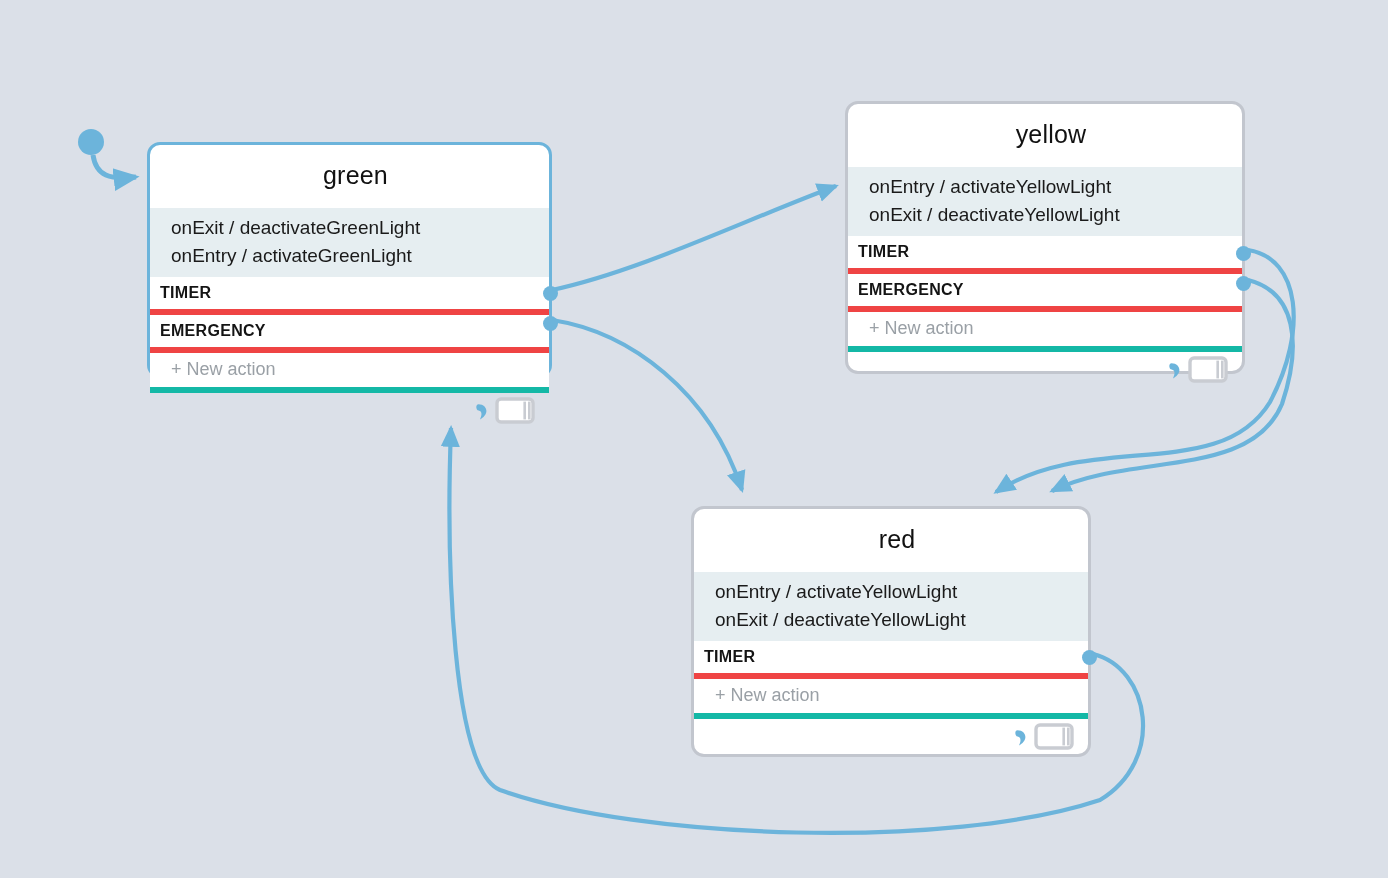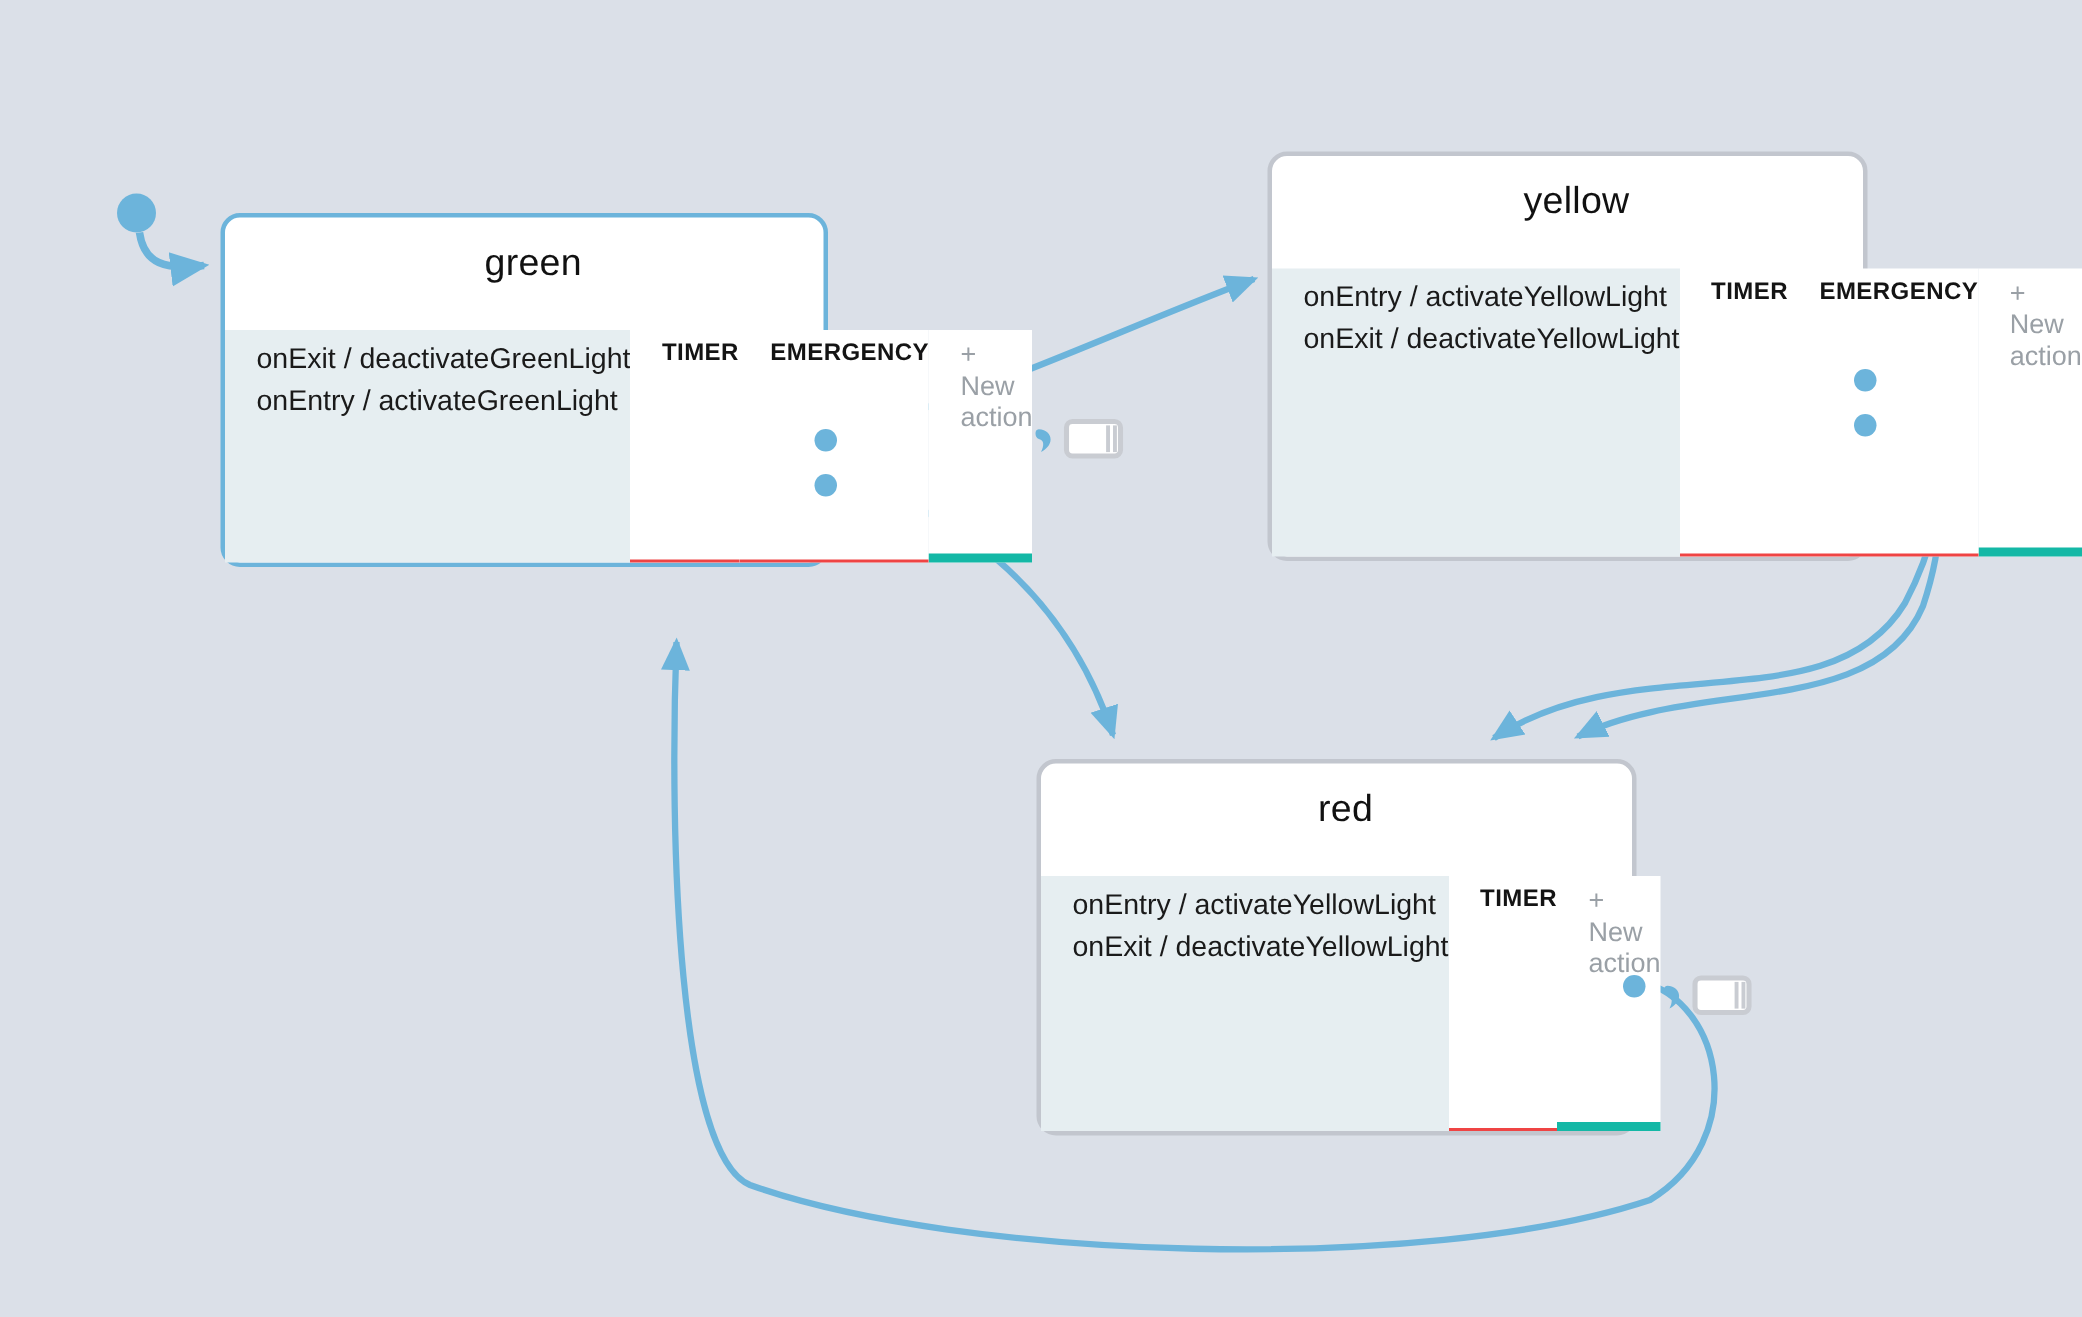--- a/index.html
+++ b/index.html
@@ -44,50 +44,50 @@
     border: 3px solid #c2c6ce;
   }
 
   .node-title {
     text-align: center;
     font-size: 25px;
     color: #111111;
     font-weight: 400;
     letter-spacing: 0.2px;
     padding-top: 17px;
-    padding-bottom: 30px;
+    padding-bottom: 18px;
     line-height: 1.1;
     margin-left: 12px;
   }
 
   .node-body {
     display: flex;
-    flex-direction: row;
+    flex-direction: column;
     flex: 1;
   }
 
   .actions-block {
     background: #e6eef1;
     padding: 6px 0 7px 0;
   }
   .action-row {
     font-size: 19px;
     color: #1a1a1a;
     line-height: 28px;
     padding: 0 0 0 21px;
     white-space: nowrap;
   }
 
   .event-row {
     font-size: 16px;
     font-weight: bold;
     color: #141414;
     letter-spacing: 0.3px;
-    padding: 7px 0 7px 21px;
-    border-bottom: 2px solid #ef4444;
+    padding: 7px 0 7px 10px;
+    border-bottom: 6px solid #ef4444;
     background: #ffffff;
     position: relative;
   }
   .new-action-row {
     font-size: 18px;
     color: #9aa0a6;
     padding: 6px 0 7px 21px;
     border-bottom: 6px solid #14b8a6;
     background: #ffffff;
   }

